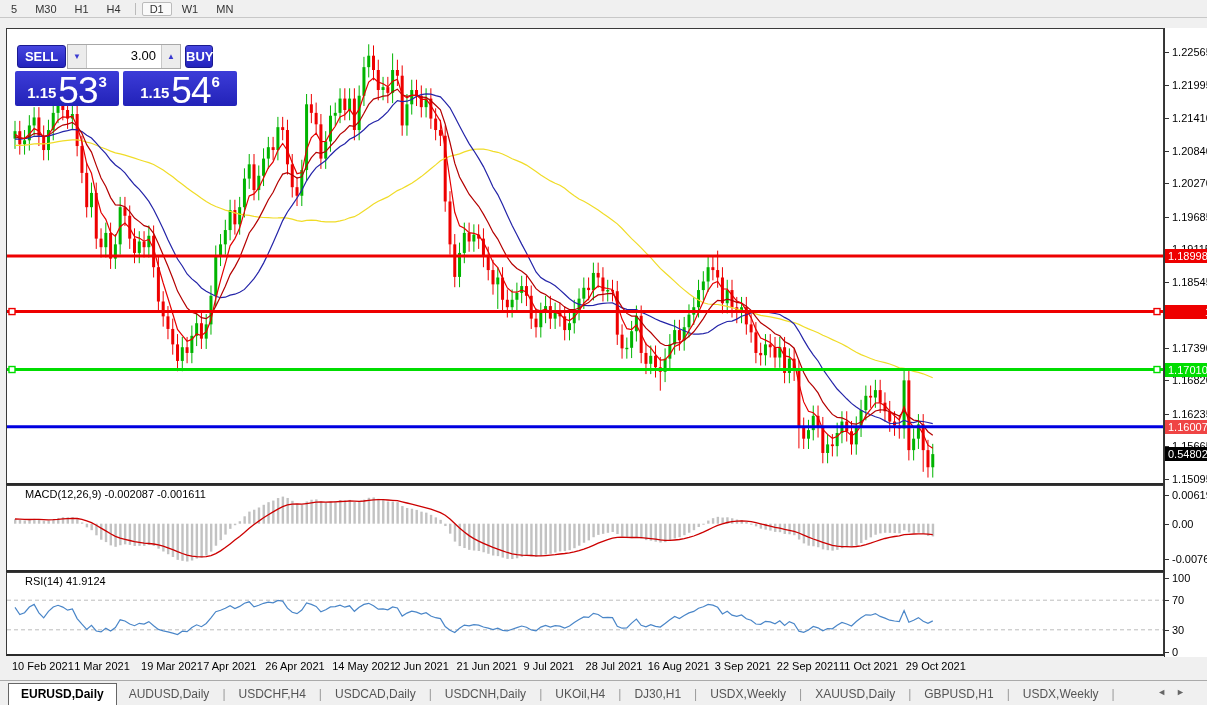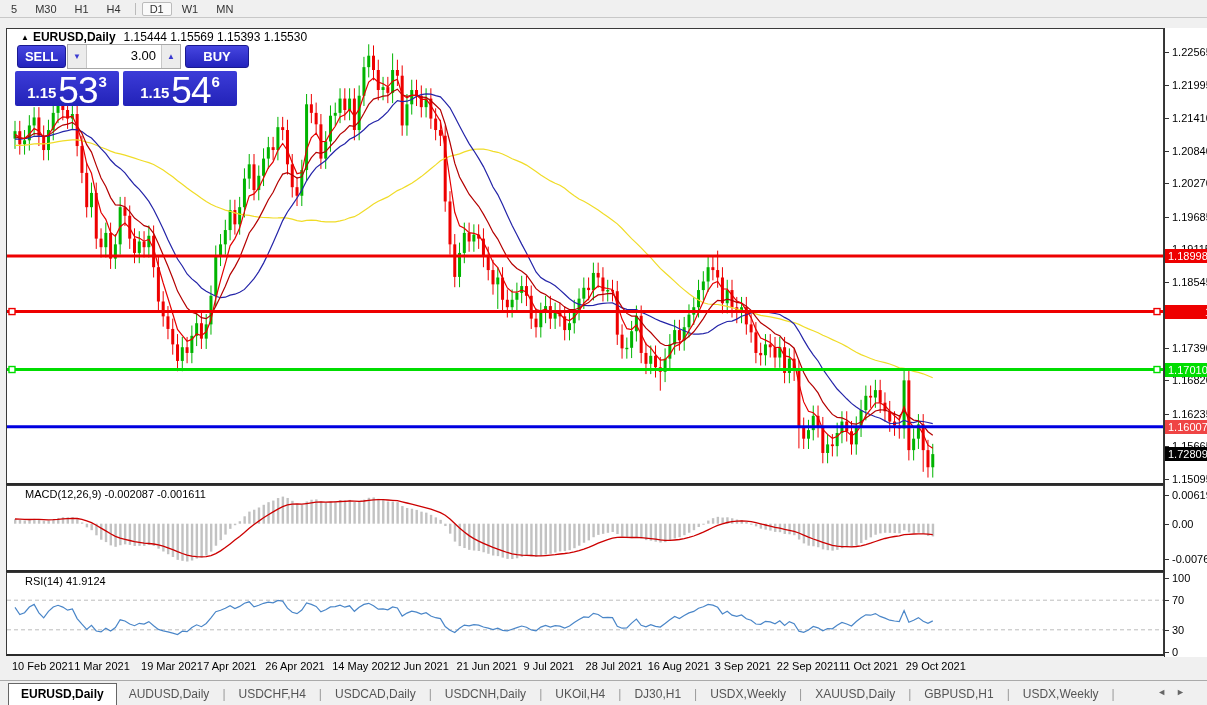--- a/index.html
+++ b/index.html
@@ -20,21 +20,21 @@
   .ind-label{position:absolute;left:18px;top:2px;font-size:11px;color:#000;z-index:5;}
   
   #chart-title{position:absolute;left:14px;top:1px;font-size:12px;color:#000;z-index:6;white-space:nowrap;}
   #chart-title .tri{font-size:8px;vertical-align:1px;margin-right:4px;}
   #chart-title .sym{font-weight:700;margin-right:8px;}
   
   #trade-panel{position:absolute;left:8px;top:15px;width:224px;height:62px;z-index:7;}
   .tp-btn{position:absolute;height:23px;background:linear-gradient(#4646e0,#2323bd);color:#fff;
     font-size:13px;font-weight:600;text-align:center;line-height:21px;border:1px solid #1a1a90;border-radius:3px;cursor:pointer;}
   #sell-btn{left:2px;top:1px;width:49px;}
-  #buy-btn{left:170px;top:1px;width:64px;}
+  #buy-btn{left:170px;top:1px;width:28px;}
   #vol-spin{position:absolute;left:52px;top:0;width:114px;height:25px;background:#f2f2f2;border:1px solid #a8a8a8;display:flex;}
   .spin-btn{width:18px;height:100%;background:#ececec;color:#3a3ad0;font-size:8px;text-align:center;line-height:23px;cursor:pointer;}
   #vol-field{flex:1;background:#fff;border-left:1px solid #c8c8c8;border-right:1px solid #c8c8c8;
     font-size:13px;color:#000;text-align:right;padding:3px 5px 0 0;}
   .px-box{position:absolute;top:27px;height:35px;background:linear-gradient(#3c3cd8,#2222b8);color:#fff;
     border-radius:2px;display:flex;align-items:flex-end;justify-content:center;cursor:pointer;}
   #sell-box{left:0px;width:104px;}
   #buy-box{left:108px;width:114px;}
   .px-prefix{font-size:15px;font-weight:700;margin:0 2px 5px 0;text-align:center;}
   .px-big{font-size:37px;font-weight:400;line-height:0.82;letter-spacing:-1px;}
@@ -465,23 +465,20 @@
       <polyline points="8,105.3 12.780000000000001,108.6 17.560000000000002,109.5 22.34,105.2 27.12,99.6 31.900000000000002,102.0 36.68,108.3 41.46,105.9 46.24,98.6 51.02,91.2 55.800000000000004,87.8 60.580000000000005,88.4 65.36,87.3 70.14,97.2 74.92,112.8 79.7,134.6 84.48,144.3 89.26,166.1 94.04,183.5 98.82000000000001,190.3 103.60000000000001,203.4 108.38000000000001,207.4 113.16000000000001,197.7 117.94000000000001,194.0 122.72,199.2 127.5,207.5 132.28,209.1 137.06,212.2 141.84,210.4 146.62,219.6 151.4,237.3 156.18,254.0 160.96,269.3 165.74,284.7 170.52,300.4 175.3,306.4 180.08,312.2 184.86,310.4 189.64000000000001,305.0 194.42000000000002,306.6 199.20000000000002,302.8 203.98000000000002,290.8 208.76000000000002,269.5 213.54000000000002,251.4 218.32000000000002,234.6 223.10000000000002,216.8 227.88000000000002,209.6 232.66000000000003,199.1 237.44,182.6 242.22,166.9 247,164.9 251.78,158.9 256.56,149.1 261.34000000000003,138.8 266.12,132.9 270.90000000000003,121.3 275.68,114.5 280.46000000000004,121.5 285.24,133.7 290.02000000000004,144.7 294.8,143.5 299.58000000000004,120.8 304.36,108.5 309.14000000000004,104.1 313.92,112.6 318.7,112.5 323.48,103.9 328.26,97.3 333.04,88.0 337.82,85.7 342.6,80.3 347.38,87.2 352.16,80.4 356.94,66.3 361.72,53.1 366.5,49.1 371.28000000000003,53.1 376.06,54.8 380.84000000000003,57.8 385.62,52.2 390.40000000000003,50.4 395.18,65.7 399.96000000000004,68.9 404.74,66.3 409.52000000000004,66.4 414.3,70.3 419.08000000000004,70.1 423.86,76.6 428.64000000000004,84.7 433.42,92.1 438.20000000000005,118.9 442.98,151.0 447.76000000000005,183.3 452.54,196.9 457.32000000000005,199.2 462.1,203.6 466.88,204.3 471.66,206.1 476.44,213.4 481.22,222.6 486,233.5 490.78000000000003,238.5 495.56,249.3 500.34000000000003,258.9 505.12,262.9 509.90000000000003,263.2 514.6800000000001,261.2 519.46,263.0 524.24,271.9 529.02,280.7 533.8000000000001,281.8 538.58,280.2 543.36,283.4 548.14,283.5 552.9200000000001,284.8 557.7,290.2 562.48,291.6 567.26,288.1 572.0400000000001,281.9 576.82,274.2 581.6,269.8 586.38,261.2 591.1600000000001,257.0 595.94,258.7 600.72,259.5 605.5,260.4 610.2800000000001,275.5 615.0600000000001,290.1 619.84,299.7 624.62,300.5 629.4,295.9 634.1800000000001,305.3 638.96,315.1 643.74,319.0 648.52,325.4 653.3000000000001,331.2 658.08,330.7 662.86,325.6 667.64,317.4 672.4200000000001,315.4 677.2,309.7 681.98,301.7 686.76,293.9 691.5400000000001,282.9 696.32,272.8 701.1,261.3 705.88,254.5 710.6600000000001,252.5 715.44,259.8 720.22,260.2 725,266.2 729.7800000000001,272.1 734.5600000000001,274.1 739.34,281.2 744.12,288.6 748.9000000000001,300.4 753.6800000000001,309.0 758.46,311.1 763.24,313.5 768.0200000000001,318.5 772.8000000000001,318.4 777.58,326.9 782.36,327.8 787.14,332.4 791.9200000000001,354.6 796.7,372.9 801.48,382.3 806.26,383.8 811.0400000000001,388.6 815.82,400.4 820.6,405.4 825.38,409.3 830.1600000000001,407.5 834.94,402.5 839.72,402.4 844.5,406.8 849.2800000000001,403.7 854.0600000000001,396.2 858.84,386.4 863.62,380.4 868.4000000000001,374.0 873.1800000000001,373.9 877.96,376.7 882.74,382.0 887.5200000000001,386.8 892.3000000000001,391.0 897.08,377.8 901.86,392.2 906.6400000000001,398.1 911.4200000000001,397.2 916.2,405.2 920.98,416.2 925.76,419.2 " fill="none" stroke="#e40000" stroke-width="1.2"></polyline>
       <line x1="0" y1="226.88971999999924" x2="1156" y2="226.88971999999924" stroke="#ee0000" stroke-width="3"></line>
       <line x1="0" y1="282.5635599999997" x2="1156" y2="282.5635599999997" stroke="#ee0000" stroke-width="3"></line>
       <rect x="2" y="279.5635599999997" width="6" height="6" fill="#fff" stroke="#ee0000" stroke-width="1.4"></rect>
       <rect x="1147" y="279.5635599999997" width="6" height="6" fill="#fff" stroke="#ee0000" stroke-width="1.4"></rect>
       <line x1="0" y1="340.52379999999994" x2="1156" y2="340.52379999999994" stroke="#00dd00" stroke-width="3"></line>
       <rect x="2" y="337.52379999999994" width="6" height="6" fill="#fff" stroke="#00dd00" stroke-width="1.4"></rect>
       <rect x="1147" y="337.52379999999994" width="6" height="6" fill="#fff" stroke="#00dd00" stroke-width="1.4"></rect>
       <line x1="0" y1="397.8552799999998" x2="1156" y2="397.8552799999998" stroke="#0000e0" stroke-width="3"></line>
     </svg>
-  <div id="chart-title">
-    <span class="tri">▲</span><span class="sym">EURUSD,Daily</span><span>1.15444 1.15569 1.15393 1.15530</span>
-  </div>
   <div id="trade-panel">
     <div class="tp-btn" id="sell-btn">SELL</div>
     <div id="vol-spin">
       <div class="spin-btn">▼</div>
       <div id="vol-field">3.00</div>
       <div class="spin-btn">▲</div>
     </div>
     <div class="tp-btn" id="buy-btn">BUY</div>
     <div class="px-box" id="sell-box">
       <span class="px-prefix">1.15</span>
@@ -747,21 +744,21 @@
     <div class="tick-dash" style="top: 572px;"></div>
     <div class="tick-label" style="top: 566px;">70</div>
     <div class="tick-dash" style="top: 602px;"></div>
     <div class="tick-label" style="top: 596px;">30</div>
     <div class="tick-dash" style="top: 624px;"></div>
     <div class="tick-label" style="top: 618px;">0</div>
     <div class="badge" style="top: 221px; background: rgb(238, 0, 0);">1.18998</div>
     <div class="badge" style="top: 277px; background: rgb(238, 0, 0); padding-left: 40px;">1.18024</div>
     <div class="badge" style="top: 335px; background: rgb(0, 221, 0);">1.17010</div>
     <div class="badge" style="top: 392px; background: #ef4444;">1.16007</div>
-    <div class="badge" style="top: 419px; background: rgb(0, 0, 0);">1.72809</div>
+    <div class="badge" style="top: 419px; background: rgb(0, 0, 0);">0.54802</div>
   </div>
 <div id="xaxis">
     <div class="xlab" style="left: 6px;">10 Feb 2021</div>
     <div class="xlab" style="left: 68.14px;">1 Mar 2021</div>
     <div class="xlab" style="left: 135.06px;">19 Mar 2021</div>
     <div class="xlab" style="left: 197.2px;">7 Apr 2021</div>
     <div class="xlab" style="left: 259.34px;">26 Apr 2021</div>
     <div class="xlab" style="left: 326.26px;">14 May 2021</div>
     <div class="xlab" style="left: 388.4px;">2 Jun 2021</div>
     <div class="xlab" style="left: 450.54px;">21 Jun 2021</div>

